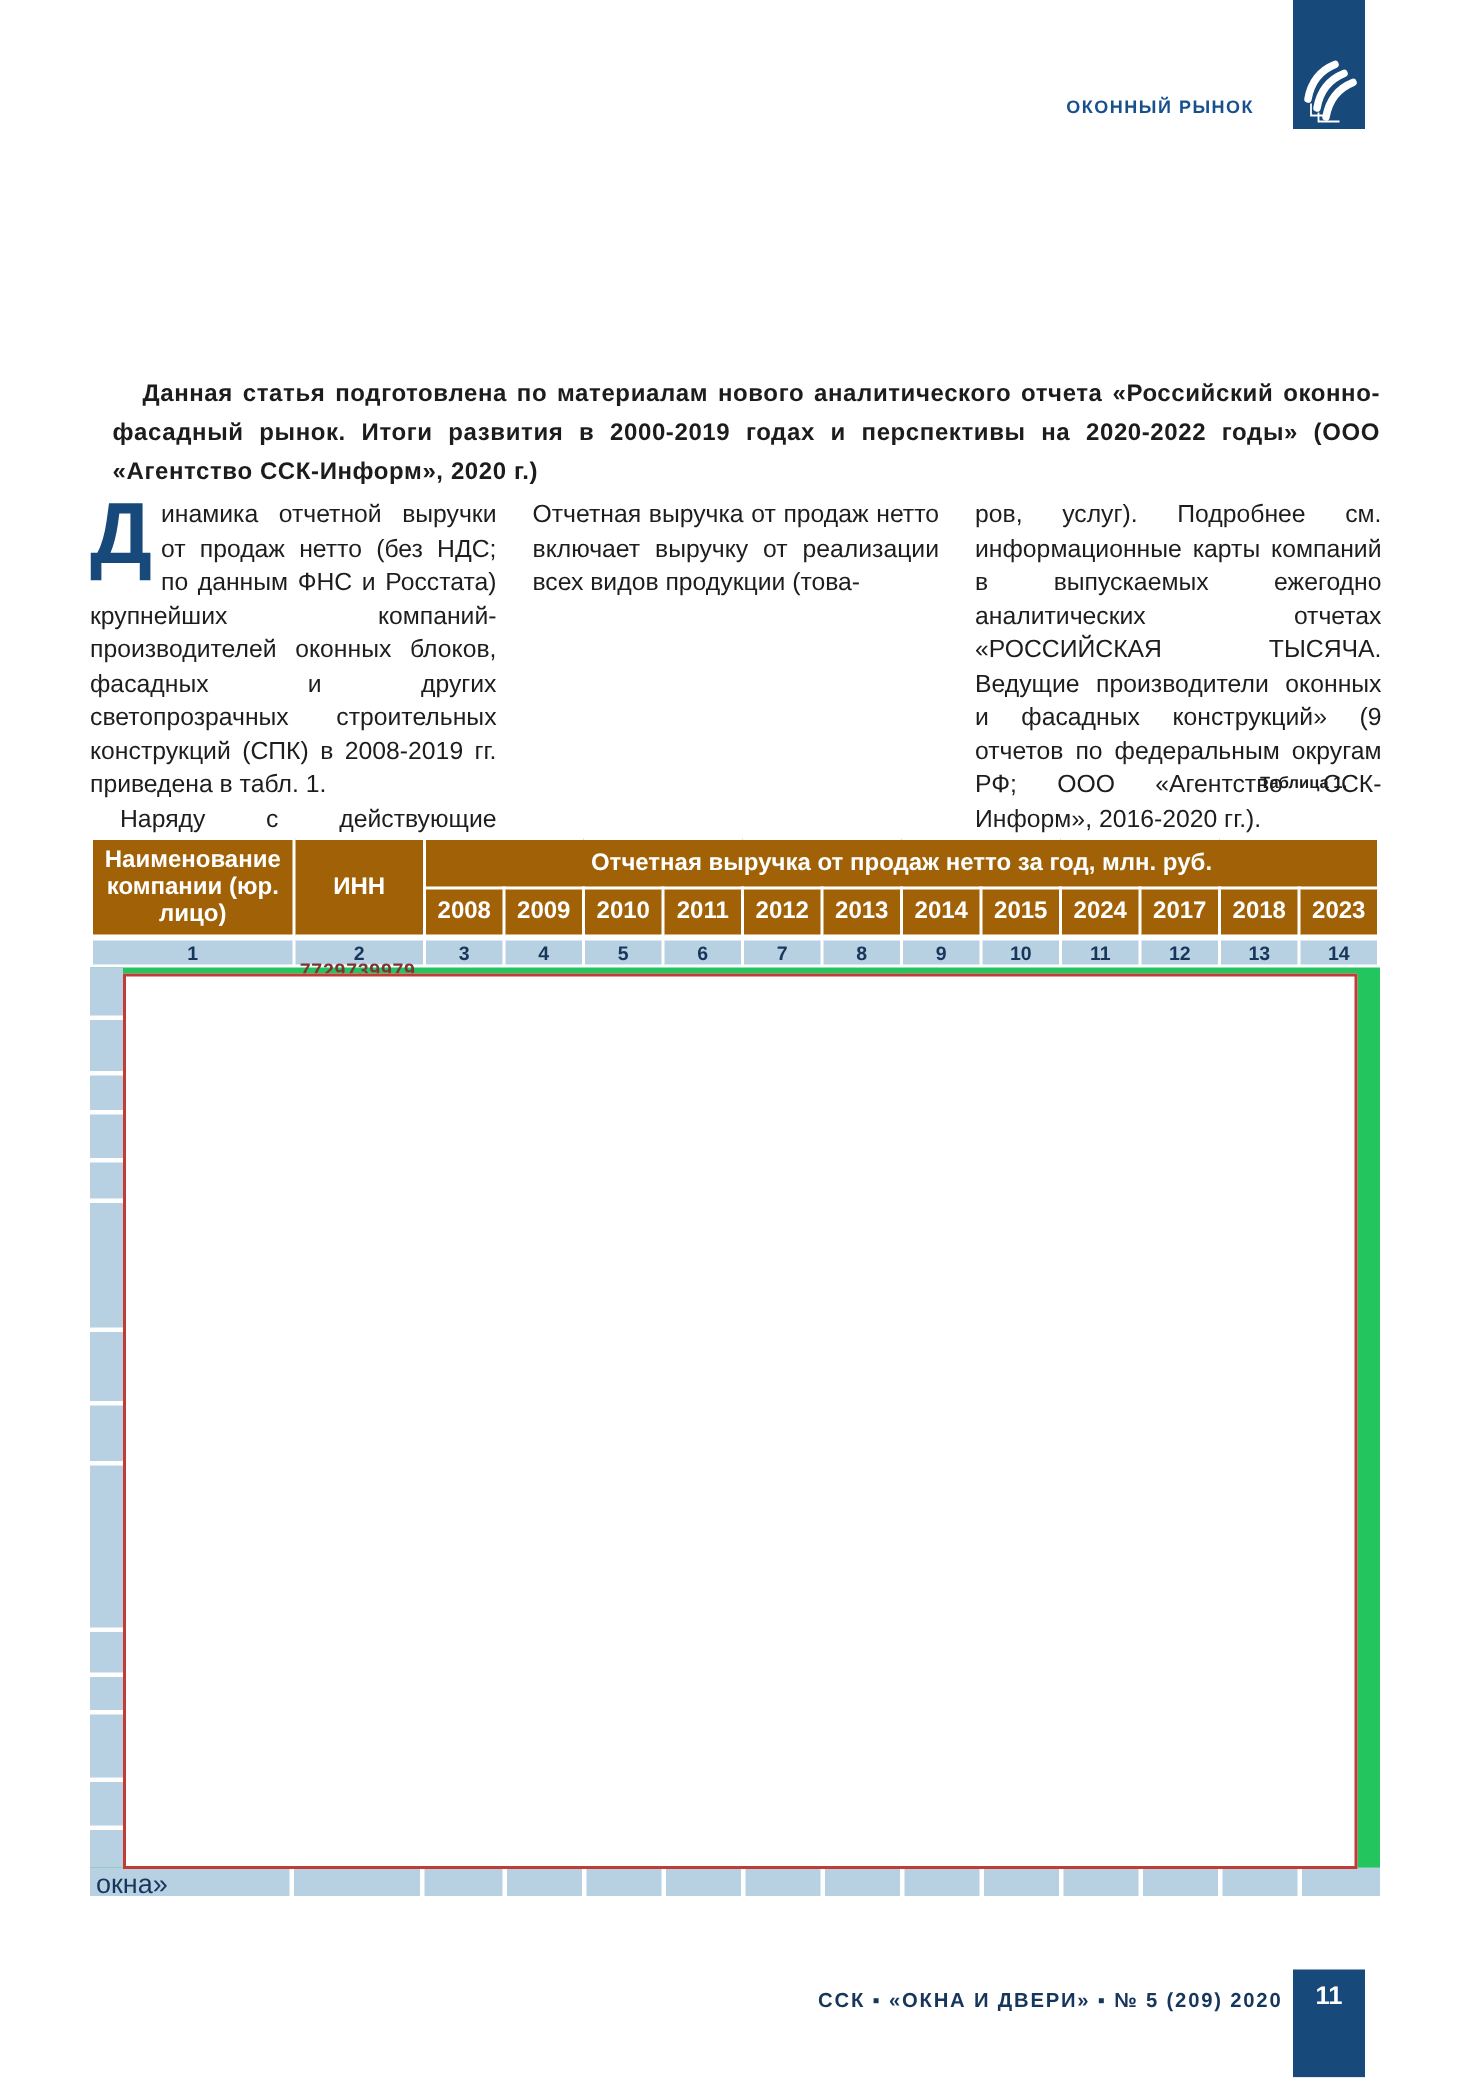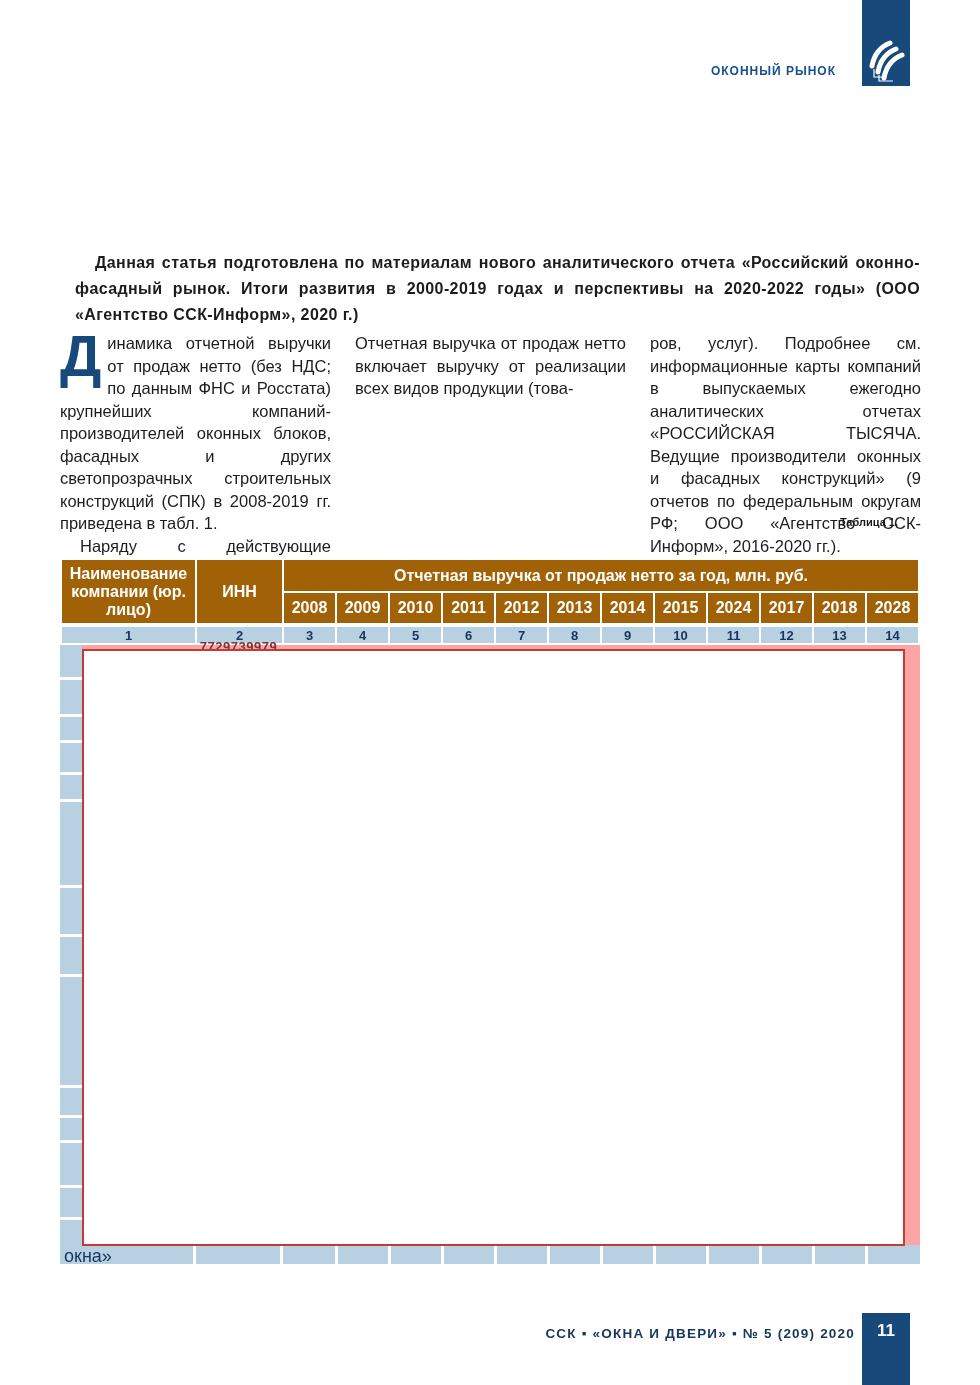--- a/index.html
+++ b/index.html
@@ -73,21 +73,21 @@
   td.c-inn { width:87px; }
   td.c-year { height:32px; font-size:15px; }
   td.c-span { height:33px; font-size:15px; }
   table.nums { width:860px; border-collapse:collapse; table-layout:fixed; }
   table.nums td {
     background:#b7d0e2; color:#17365c; font-weight:bold; text-align:center;
     border:2px solid #ffffff; font-size:13px; height:18px; padding:0;
   }
 
   
-  .tbl-body { position:relative; width:860px; height:619px; background:#fca5a5; }
+  .tbl-body { position:relative; width:860px; height:619px; background:#22c55e; }
   .strip-left {
     position:absolute; left:0; top:0; width:22px; height:600px; background:#b7d0e2;
   }
   .strip-left .hsep { position:absolute; left:0; width:22px; height:3px; background:#ffffff; }
   .strip-bottom {
     position:absolute; left:0; top:600px; width:860px; height:19px; background:#b7d0e2;
   }
   .strip-bottom .vsep { position:absolute; top:0; width:3px; height:19px; background:#ffffff; }
   .partial-inn {
     position:absolute; left:135px; top:-6px; width:87px; text-align:center;
@@ -159,21 +159,21 @@
         <td class="c-year">2009</td>
         <td class="c-year">2010</td>
         <td class="c-year">2011</td>
         <td class="c-year">2012</td>
         <td class="c-year">2013</td>
         <td class="c-year">2014</td>
         <td class="c-year">2015</td>
         <td class="c-year">2024</td>
         <td class="c-year">2017</td>
         <td class="c-year">2018</td>
-        <td class="c-year">2028</td>
+        <td class="c-year">2023</td>
       </tr>
     </tbody>
       </table>
     <table class="nums">
       <tbody>
           <tr>
         <td style="width:135px">1</td>
         <td style="width:87px">2</td>
         <td>3</td>
         <td>4</td>

